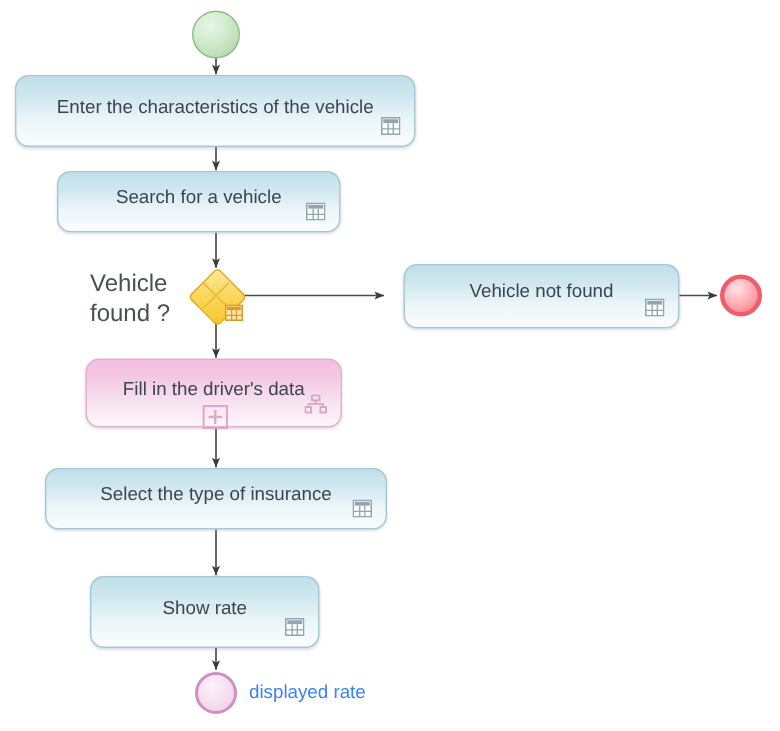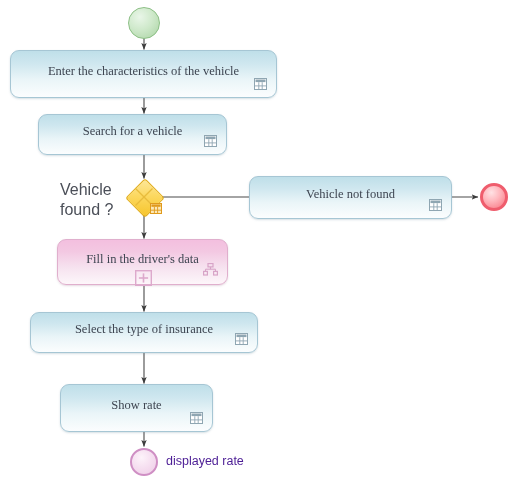--- a/index.html
+++ b/index.html
@@ -13,21 +13,20 @@
   #canvas {
     position: relative;
     width: 520px;
     height: 487px;
     background: #ffffff;
     overflow: hidden;
   }
   .node {
     position: absolute;
     box-sizing: border-box;
-    font-family: Liberation Serif, serif;
   }
 
   
   .task {
     border-radius: 9px;
     border: 1px solid #a9c9d6;
     box-shadow: 0 1px 2px rgba(120,150,165,0.30);
     display: flex;
     align-items: center;
     justify-content: center;
@@ -134,21 +133,21 @@
   .flow-label {
     position: absolute;
     font-size: 16px;
     color: #4b4f58;
     line-height: 1.25;
     white-space: pre-line;
   }
   .end-label {
     position: absolute;
     font-size: 12.5px;
-    color: #4c1d95;
+    color: #3b82f6;
     white-space: nowrap;
   }
 </style>
 </head>
 <body>
 
 <div id="canvas">
 
   <svg class="edge-svg" viewBox="0 0 520 487">
     <defs>
@@ -213,21 +212,21 @@
     </svg>
     <svg class="marker dia-grid" viewBox="0 0 12 11" style="right:-5px; bottom:-4px;">
       <rect x="0.5" y="0.5" width="11" height="10" fill="#fde9b8" stroke="#e09a1c" stroke-width="1"></rect>
       <rect x="1.4" y="1.4" width="9.2" height="2.4" fill="#e09a1c"></rect>
       <line x1="4.4" y1="3.8" x2="4.4" y2="10.5" stroke="#e09a1c" stroke-width="0.9"></line>
       <line x1="7.6" y1="3.8" x2="7.6" y2="10.5" stroke="#e09a1c" stroke-width="0.9"></line>
       <line x1="0.5" y1="7.2" x2="11.5" y2="7.2" stroke="#e09a1c" stroke-width="0.9"></line>
     </svg>
   </div>
 
-  <div class="node task blue" style="left:249px; top:176px; width:203px; height:43px;">
+  <div class="node task blue" style="left:269px; top:176px; width:184px; height:43px;">
     <span class="task-label">Vehicle not found</span>
     <svg class="marker grid-icon" viewBox="0 0 13 12">
       <rect x="0.5" y="0.5" width="12" height="11" fill="#ffffff" stroke="#8fa6b2" stroke-width="1"></rect>
       <rect x="1.5" y="1.5" width="10" height="2.6" fill="#8fa6b2"></rect>
       <line x1="4.8" y1="4.2" x2="4.8" y2="11.5" stroke="#8fa6b2" stroke-width="0.9"></line>
       <line x1="8.2" y1="4.2" x2="8.2" y2="11.5" stroke="#8fa6b2" stroke-width="0.9"></line>
       <line x1="0.5" y1="7.9" x2="12.5" y2="7.9" stroke="#8fa6b2" stroke-width="0.9"></line>
     </svg>
   </div>
 

